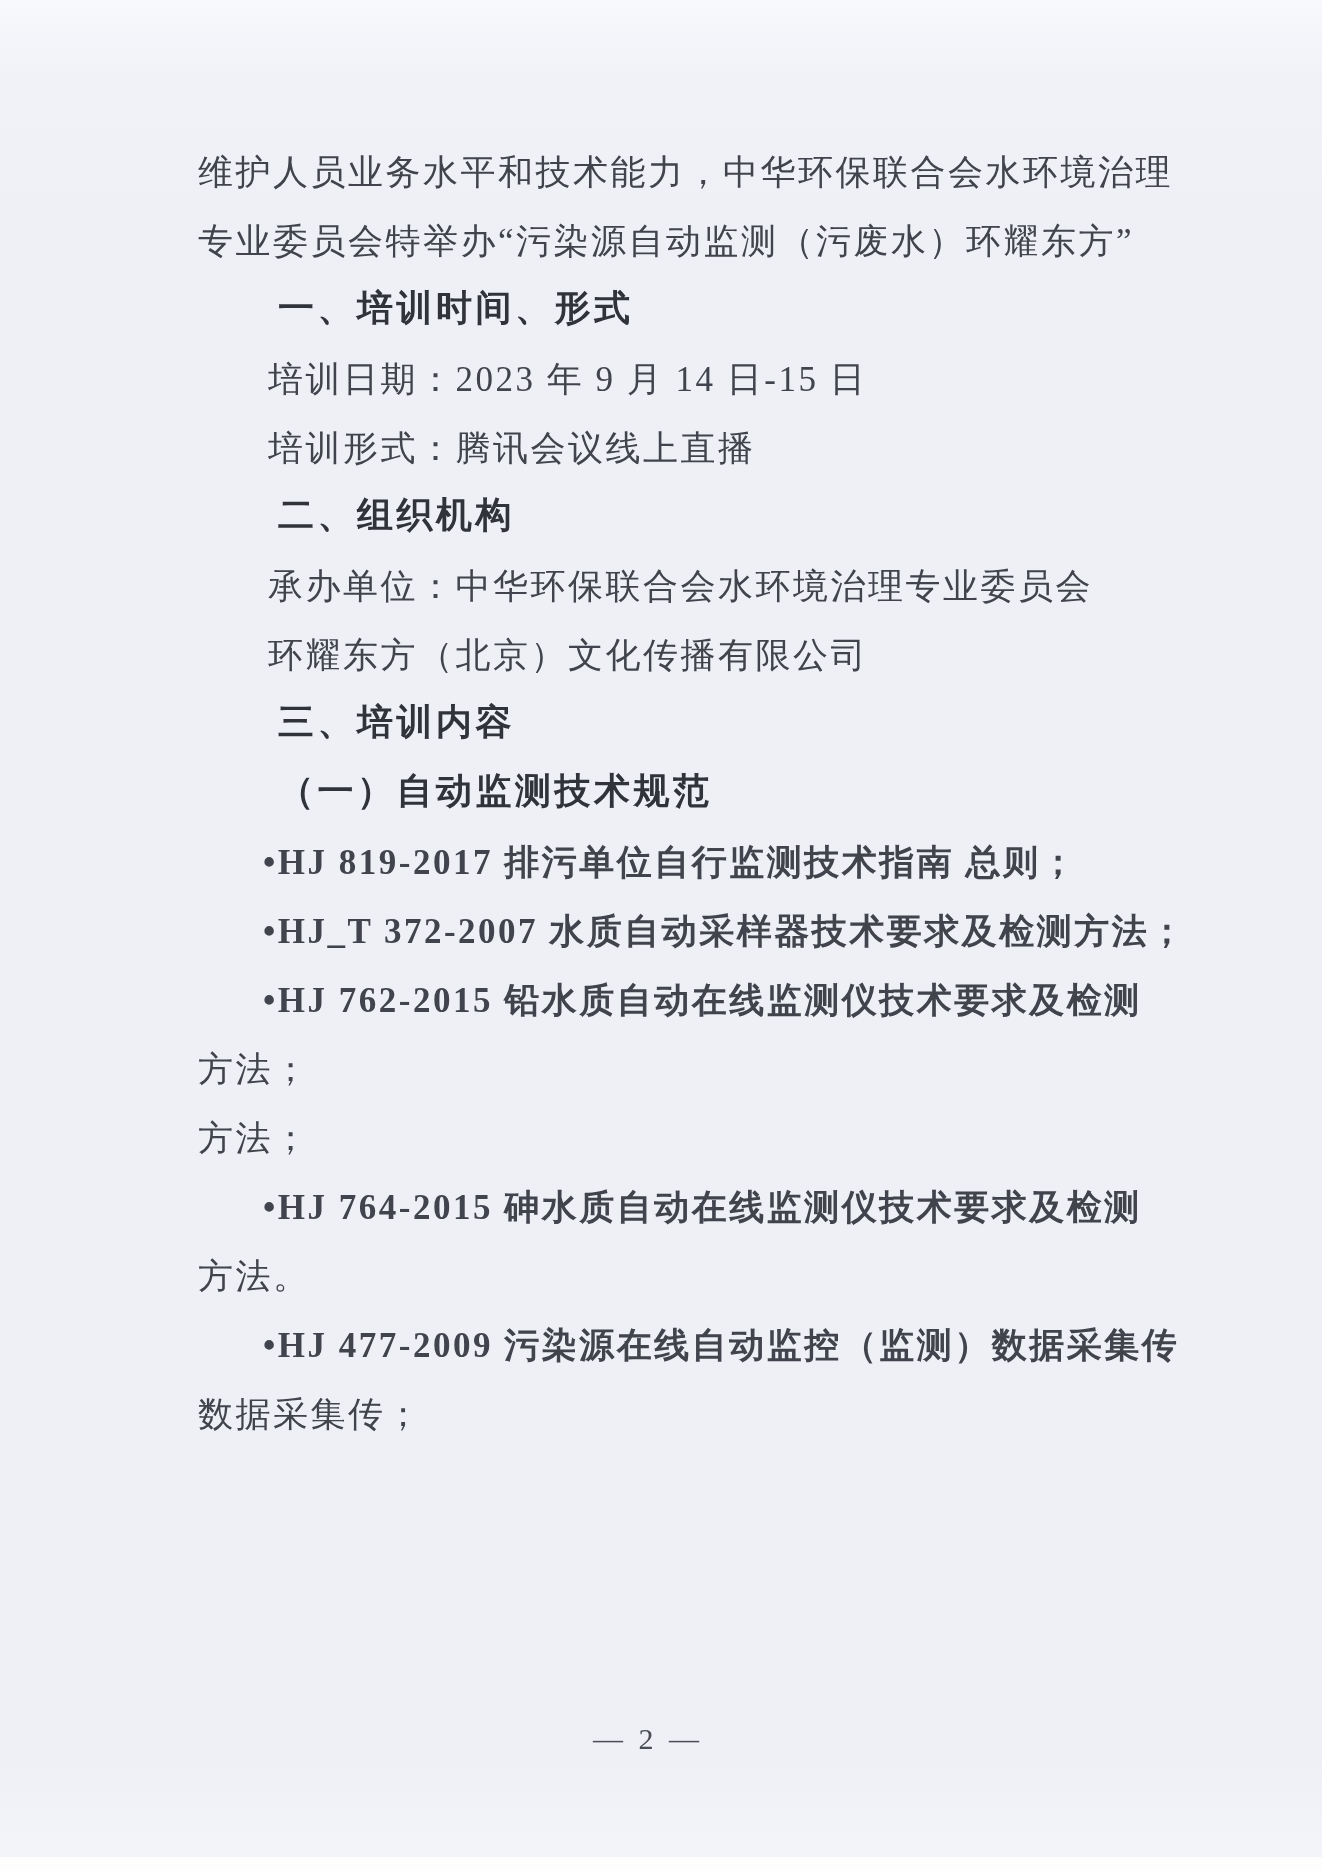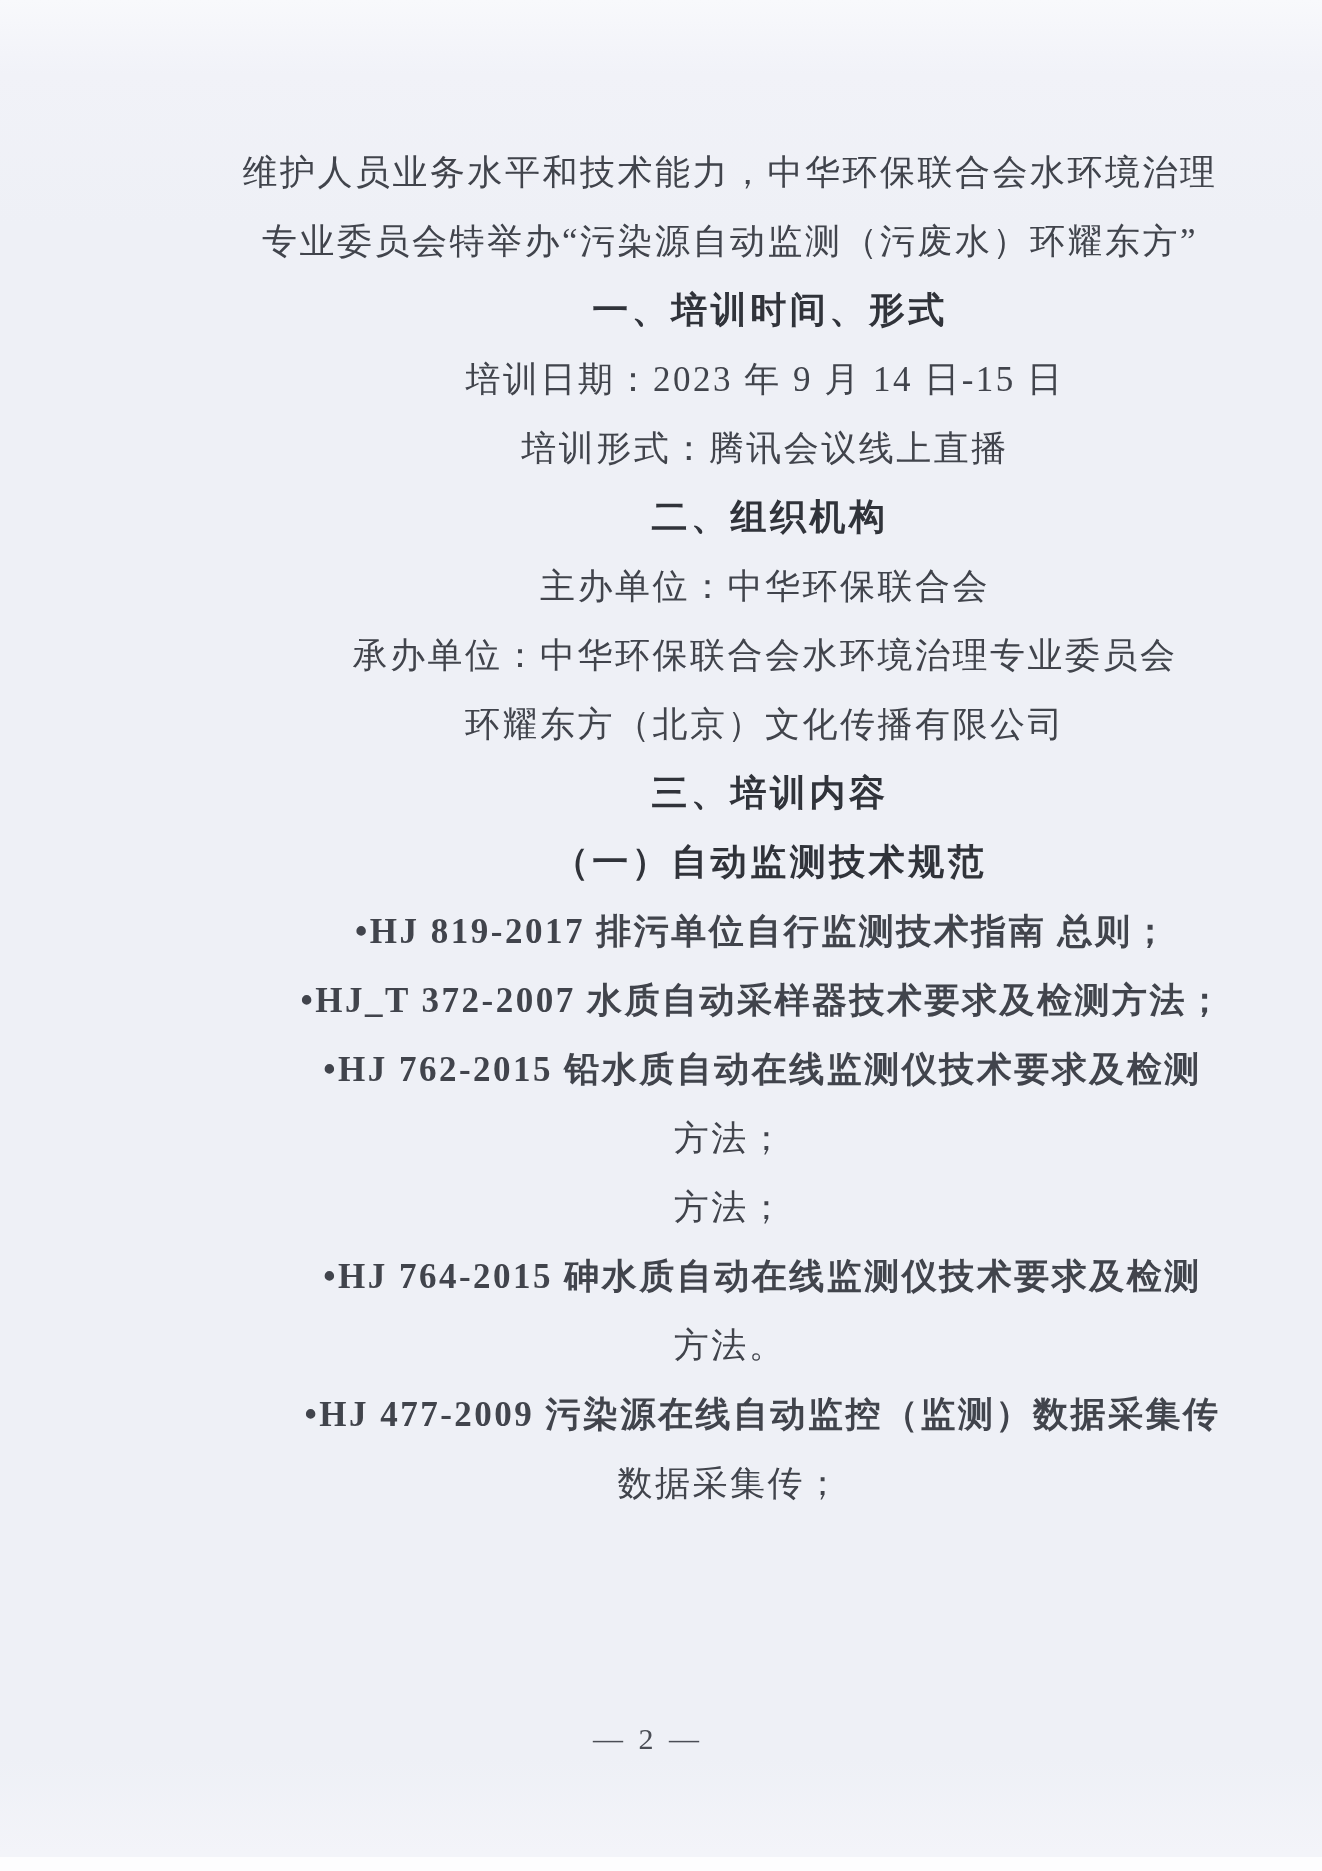--- a/index.html
+++ b/index.html
@@ -22,30 +22,29 @@
   }
   .content{
     position:absolute;
     left:198px;top:138px;right:60px;
   }
   .line{
     height:69px;line-height:69px;
     font-size:35px;
     letter-spacing:2.5px;
     white-space:nowrap;
-    text-align:center;
   }
   .line.flush{padding-left:0;}
   .line.indent{padding-left:70px;}
   .line.bullet{padding-left:65px;font-weight:bold;}
   .line.heading,.line.subheading{
     padding-left:80px;
     font-weight:bold;
     color:var(--heading);
-    font-family:Liberation Serif, serif;
+    font-family:Liberation Mono, monospace;
     font-size:36px;
     letter-spacing:3.5px;
   }
   .page-number{
     position:absolute;
     top:1722px;left:0;right:26px;
     text-align:center;
     font-size:30px;
     letter-spacing:4px;
     color:#4a4d55;
@@ -60,21 +59,20 @@
 <body>
 
 <div class="page">
   <div class="content">
       <div class="line flush">维护人员业务水平和技术能力，中华环保联合会水环境治理</div>
       <div class="line flush">专业委员会特举办“污染源自动监测（污废水）环耀东方”</div>
       <div class="line heading">一、培训时间、形式</div>
       <div class="line indent">培训日期：2023 年 9 月 14 日-15 日</div>
       <div class="line indent">培训形式：腾讯会议线上直播</div>
       <div class="line heading">二、组织机构</div>
-      <div class="line indent">主办单位：中华环保联合会</div>
       <div class="line indent">承办单位：中华环保联合会水环境治理专业委员会</div>
       <div class="line indent">环耀东方（北京）文化传播有限公司</div>
       <div class="line heading">三、培训内容</div>
       <div class="line subheading">（一）自动监测技术规范</div>
       <div class="line bullet">•HJ 819-2017 排污单位自行监测技术指南 总则；</div>
       <div class="line bullet">•HJ_T 372-2007 水质自动采样器技术要求及检测方法；</div>
       <div class="line bullet">•HJ 762-2015 铅水质自动在线监测仪技术要求及检测</div>
       <div class="line flush">方法；</div>
       <div class="line flush">方法；</div>
       <div class="line bullet">•HJ 764-2015 砷水质自动在线监测仪技术要求及检测</div>

